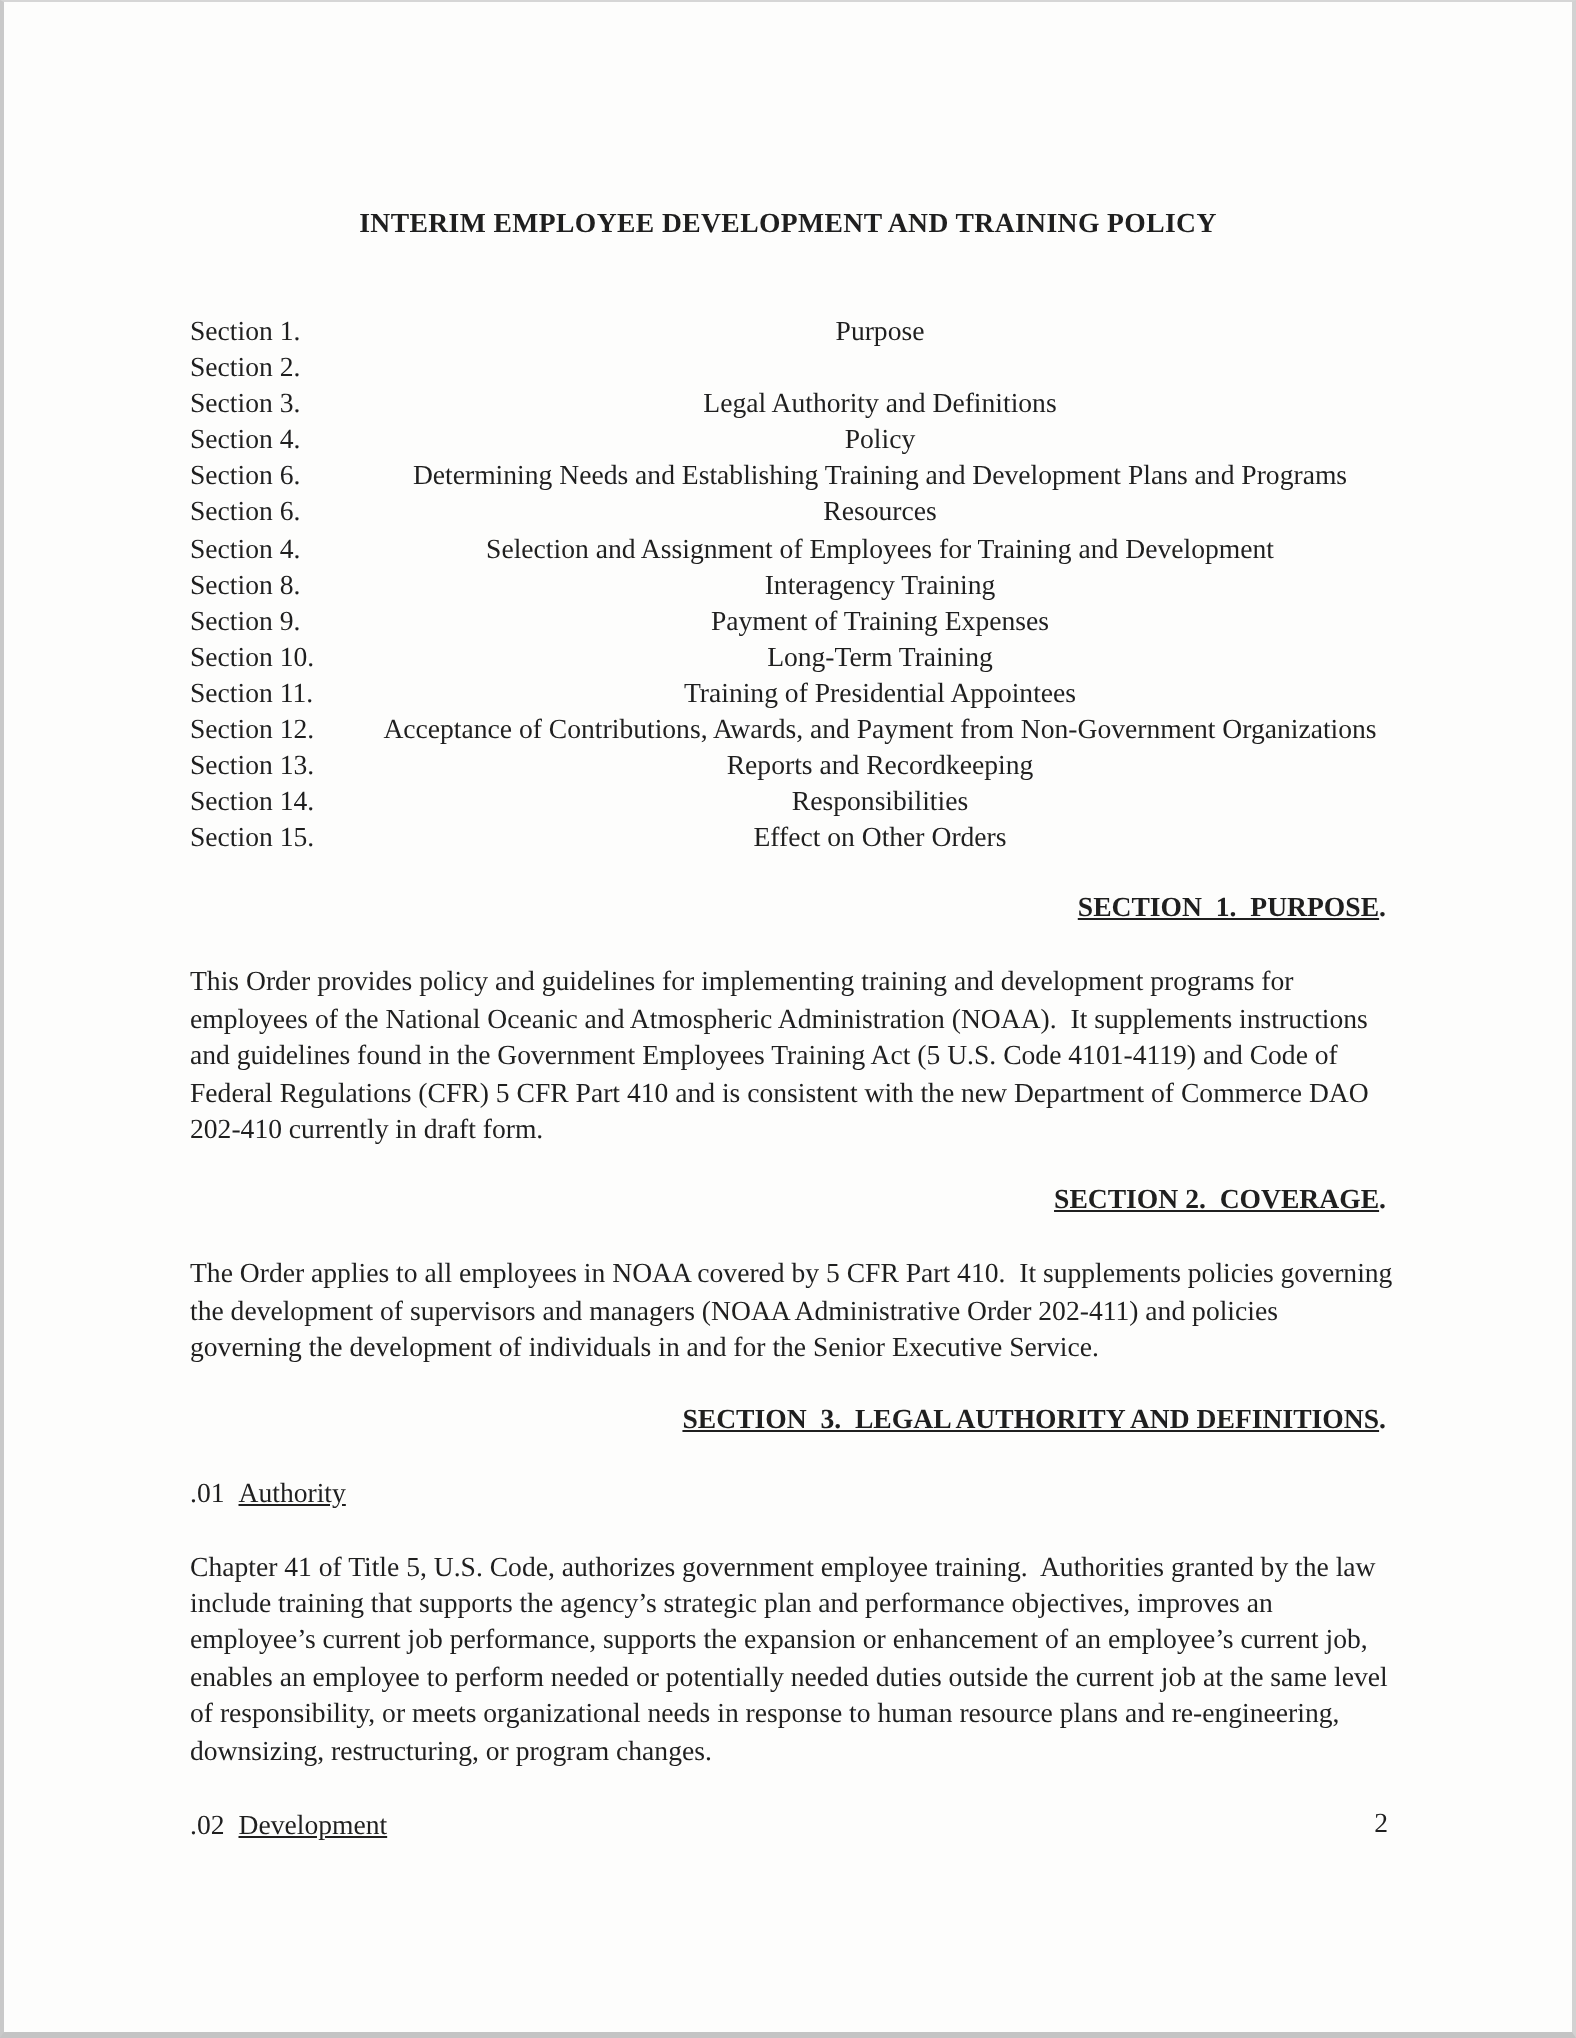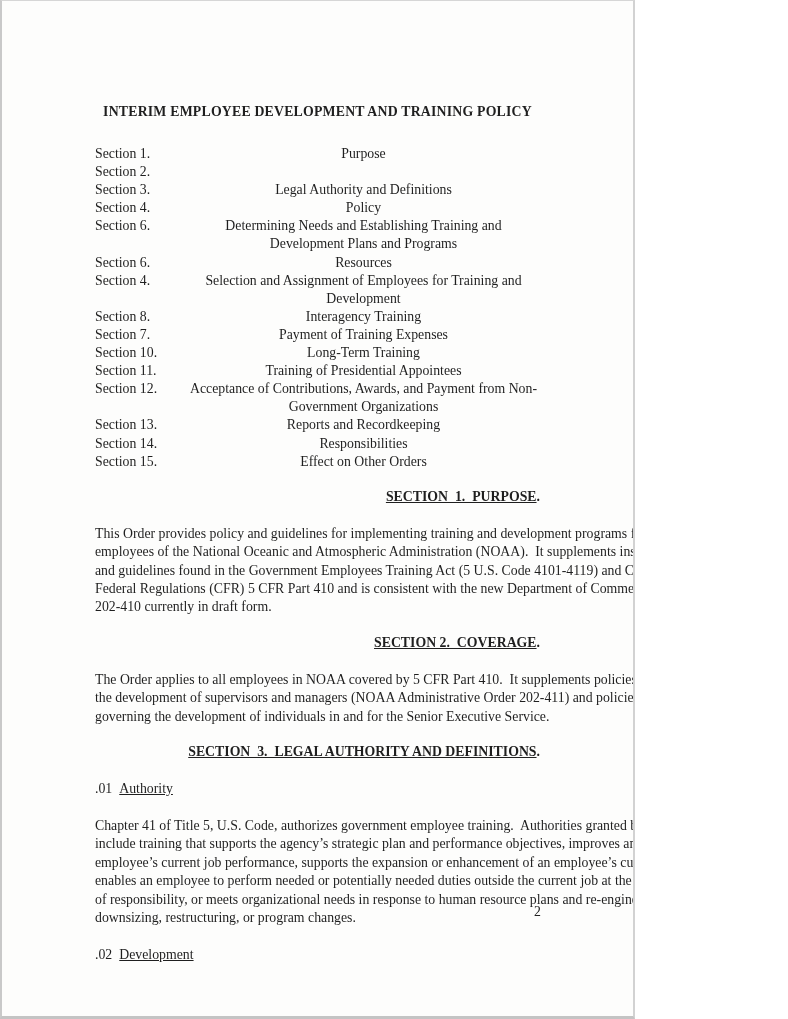--- a/index.html
+++ b/index.html
@@ -2,21 +2,21 @@
 <html><head>
 <meta charset="utf-8">
 <style>
   html, body {
     margin: 0;
     padding: 0;
     background: #ffffff;
   }
   .page {
     position: relative;
-    width: 635px;
+    width: 788px;
     height: 1019px;
     box-sizing: border-box;
     background: #fdfdfc;
     border-left: 2px solid #c9c9c9;
     border-top: 1px solid #d6d6d6;
     border-right: 2px solid #d2d2d2;
     border-bottom: 3px solid #c4c4c4;
     font-family: "Liberation Serif", "DejaVu Serif", serif;
     color: #1f1f1f;
     padding: 102px 93px 0 93px;
@@ -25,21 +25,21 @@
   .doc-title {
     margin: 0;
     font-size: 13.8px;
     font-weight: bold;
     text-align: center;
     letter-spacing: 0.2px;
     line-height: 18px;
     white-space: pre-wrap;
   }
   .toc {
-    margin-top: 24px;
+    margin-top: 36px;
     font-size: 13.8px;
     line-height: 18.1px;
   }
   .toc-row {
     display: flex;
   }
   .toc-label {
     flex: 0 0 92px;
     white-space: pre-wrap;
   }
@@ -115,21 +115,21 @@
     </div>
     <div class="toc-row">
       <span class="toc-label">Section 4.</span>
       <span class="toc-title">Selection and Assignment of Employees for Training and Development</span>
     </div>
     <div class="toc-row">
       <span class="toc-label">Section 8.</span>
       <span class="toc-title">Interagency Training</span>
     </div>
     <div class="toc-row">
-      <span class="toc-label">Section 7.</span>
+      <span class="toc-label">Section 9.</span>
       <span class="toc-title">Payment of Training Expenses</span>
     </div>
     <div class="toc-row">
       <span class="toc-label">Section 10.</span>
       <span class="toc-title">Long-Term Training</span>
     </div>
     <div class="toc-row">
       <span class="toc-label">Section 11.</span>
       <span class="toc-title">Training of Presidential Appointees</span>
     </div>

